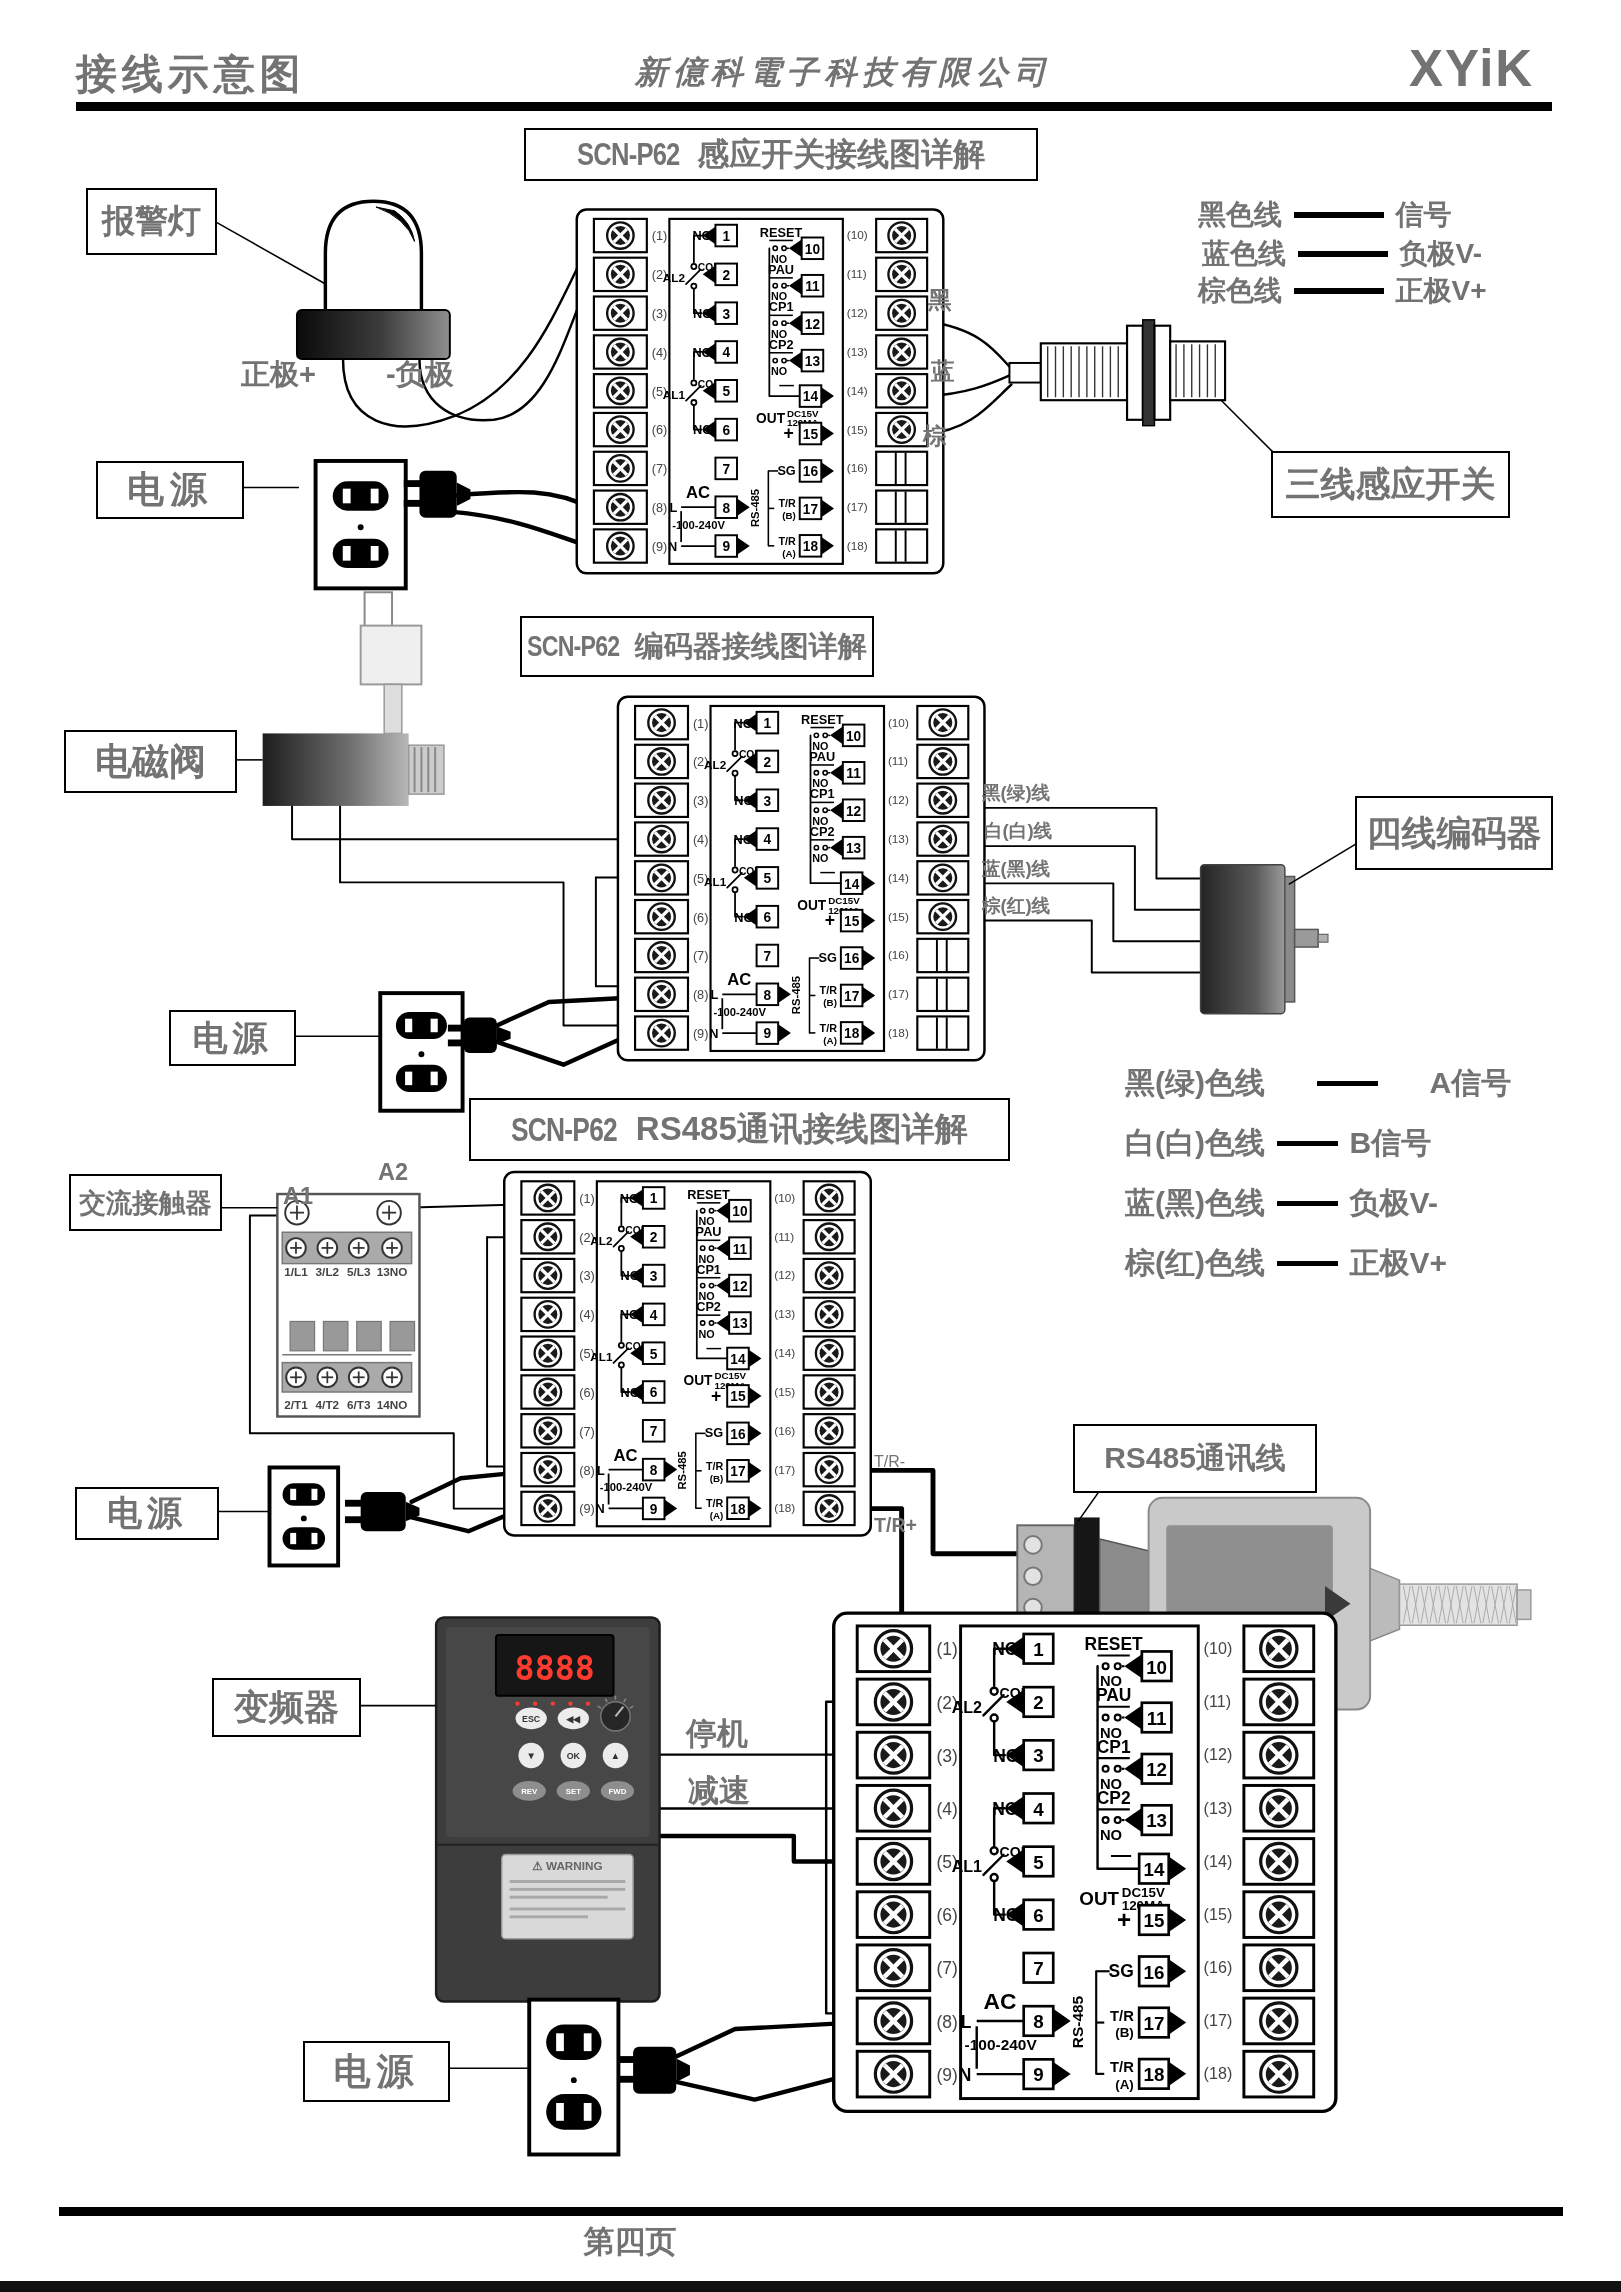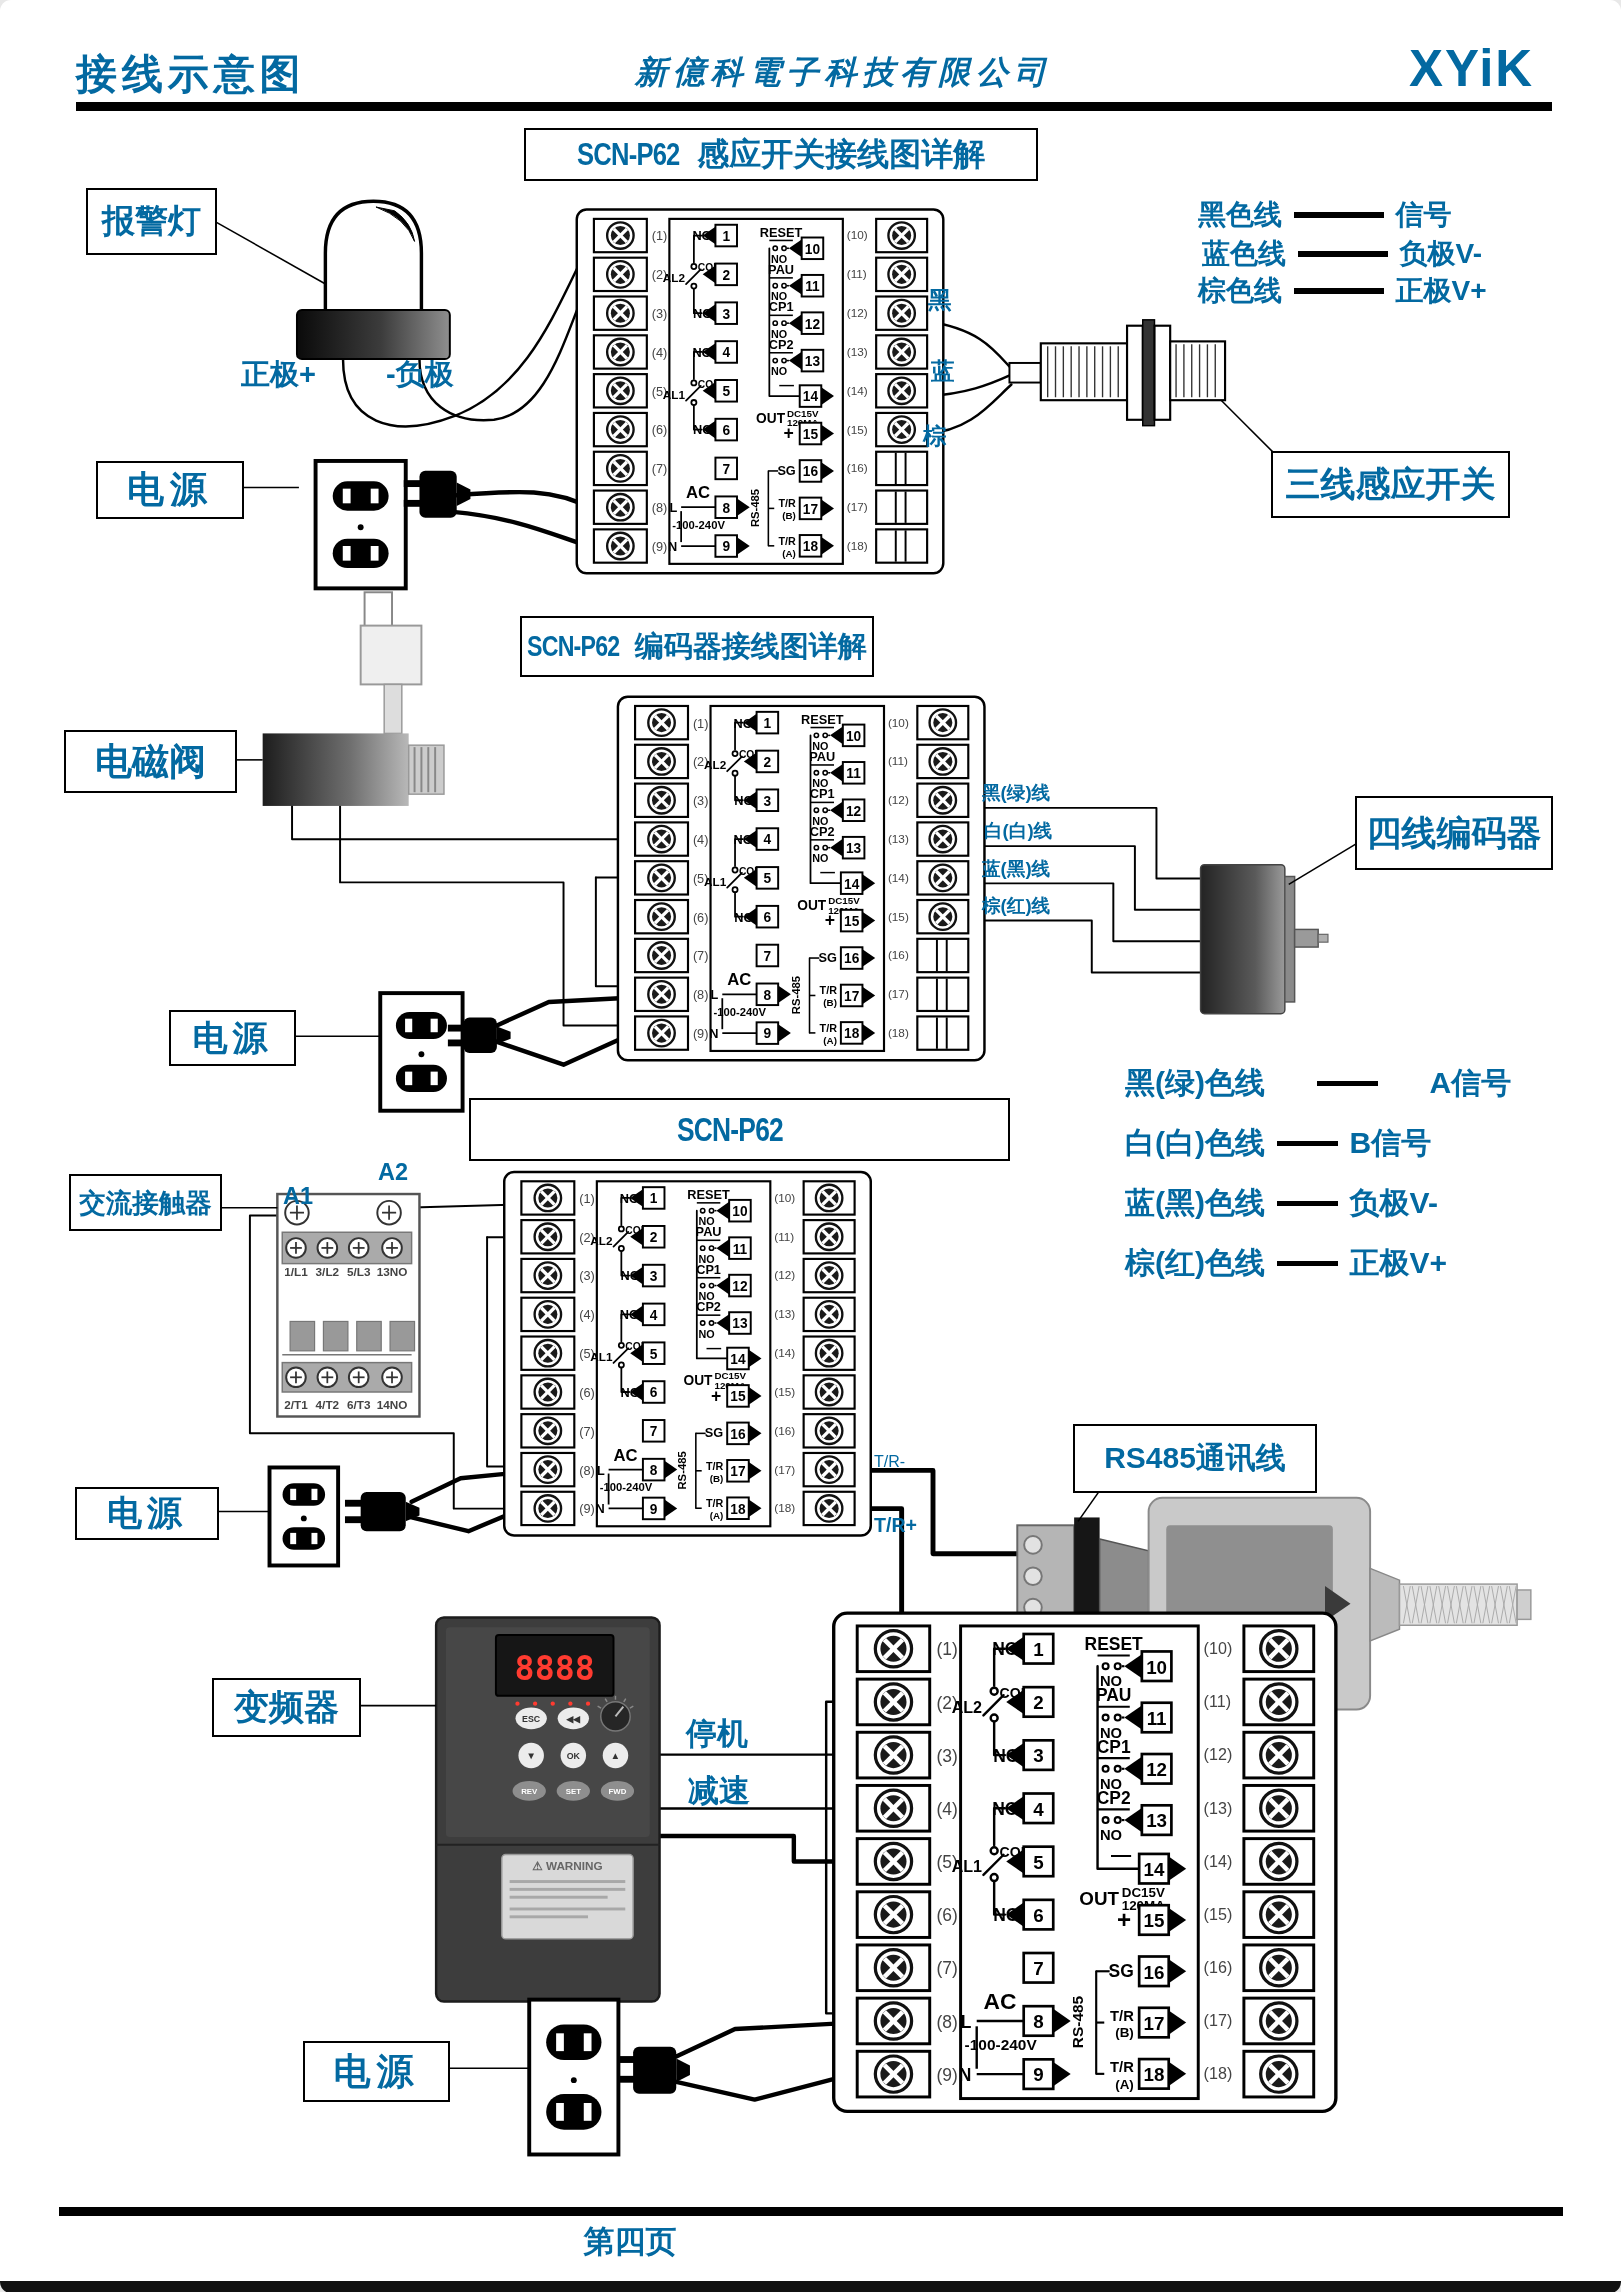--- a/index.html
+++ b/index.html
@@ -1,17 +1,17 @@
 <!DOCTYPE html>
 <html><head>
 <meta charset="utf-8">
 <style>
   html,body{margin:0;padding:0;background:#e8e8e8;}
   #canvas{position:relative;width:1621px;height:2293px;background:#fff;overflow:hidden;
-          font-family:"Liberation Sans",sans-serif;color:#0369a1;border-radius:11px;}
+          font-family:"Liberation Sans",sans-serif;color:#737373;}
   .abs{position:absolute;}
   .txt{position:absolute;white-space:nowrap;}
   .lbox{position:absolute;display:flex;align-items:center;justify-content:center;
         border:2.9px solid #000;background:#fff;font-weight:700;white-space:nowrap;z-index:3;}
   .tbox{position:absolute;display:flex;align-items:center;justify-content:center;
         border:2.9px solid #000;background:#fff;font-weight:700;white-space:nowrap;z-index:3;}
   .model{font-weight:900;display:inline-block;transform:scaleX(.8);transform-origin:center left;
          letter-spacing:-1px;margin-right:-7.8px;}
   .legrow{position:absolute;display:flex;align-items:center;font-weight:700;z-index:3;}
   .legline{height:5.9px;background:#000;margin:0 11.8px;}
@@ -33,20 +33,21 @@
   <div class="tbox" style="left:524px;top:128px;width:510px;height:49px;font-size:32px;">
     <span class="model">SCN-P62</span>
       <span>感应开关接线图详解</span>
   </div>
   <div class="tbox" style="left:520px;top:616px;width:350px;height:57px;font-size:29px;">
     <span class="model">SCN-P62</span>
       <span>编码器接线图详解</span>
   </div>
   <div class="tbox" style="left:469px;top:1098px;width:537px;height:59px;font-size:33px;">
     <span class="model">SCN-P62</span>
+      <span>RS485通讯接线图详解</span>
   </div>
 
   <div class="lbox" style="left:86px;top:188px;width:127px;height:63px;font-size:33px;">报警灯</div>
   <div class="txt ov" style="left:241px;top:355px;font-size:29px;font-weight:700;">正极+</div>
   <div class="txt ov" style="left:386px;top:355px;font-size:29px;font-weight:700;">-负极</div>
   <div class="lbox" style="left:96px;top:461px;width:144px;height:54px;font-size:37px;letter-spacing:5.9px;">电源</div>
   <div class="txt ov" style="left:928px;top:284px;font-size:23.5px;font-weight:700;">黑</div>
   <div class="txt ov" style="left:931px;top:355px;font-size:23.5px;font-weight:700;">蓝</div>
   <div class="txt ov" style="left:923px;top:420px;font-size:23.5px;font-weight:700;">棕</div>
   <div class="lbox" style="left:1271px;top:451px;width:235px;height:63px;font-size:35px;">三线感应开关</div>

